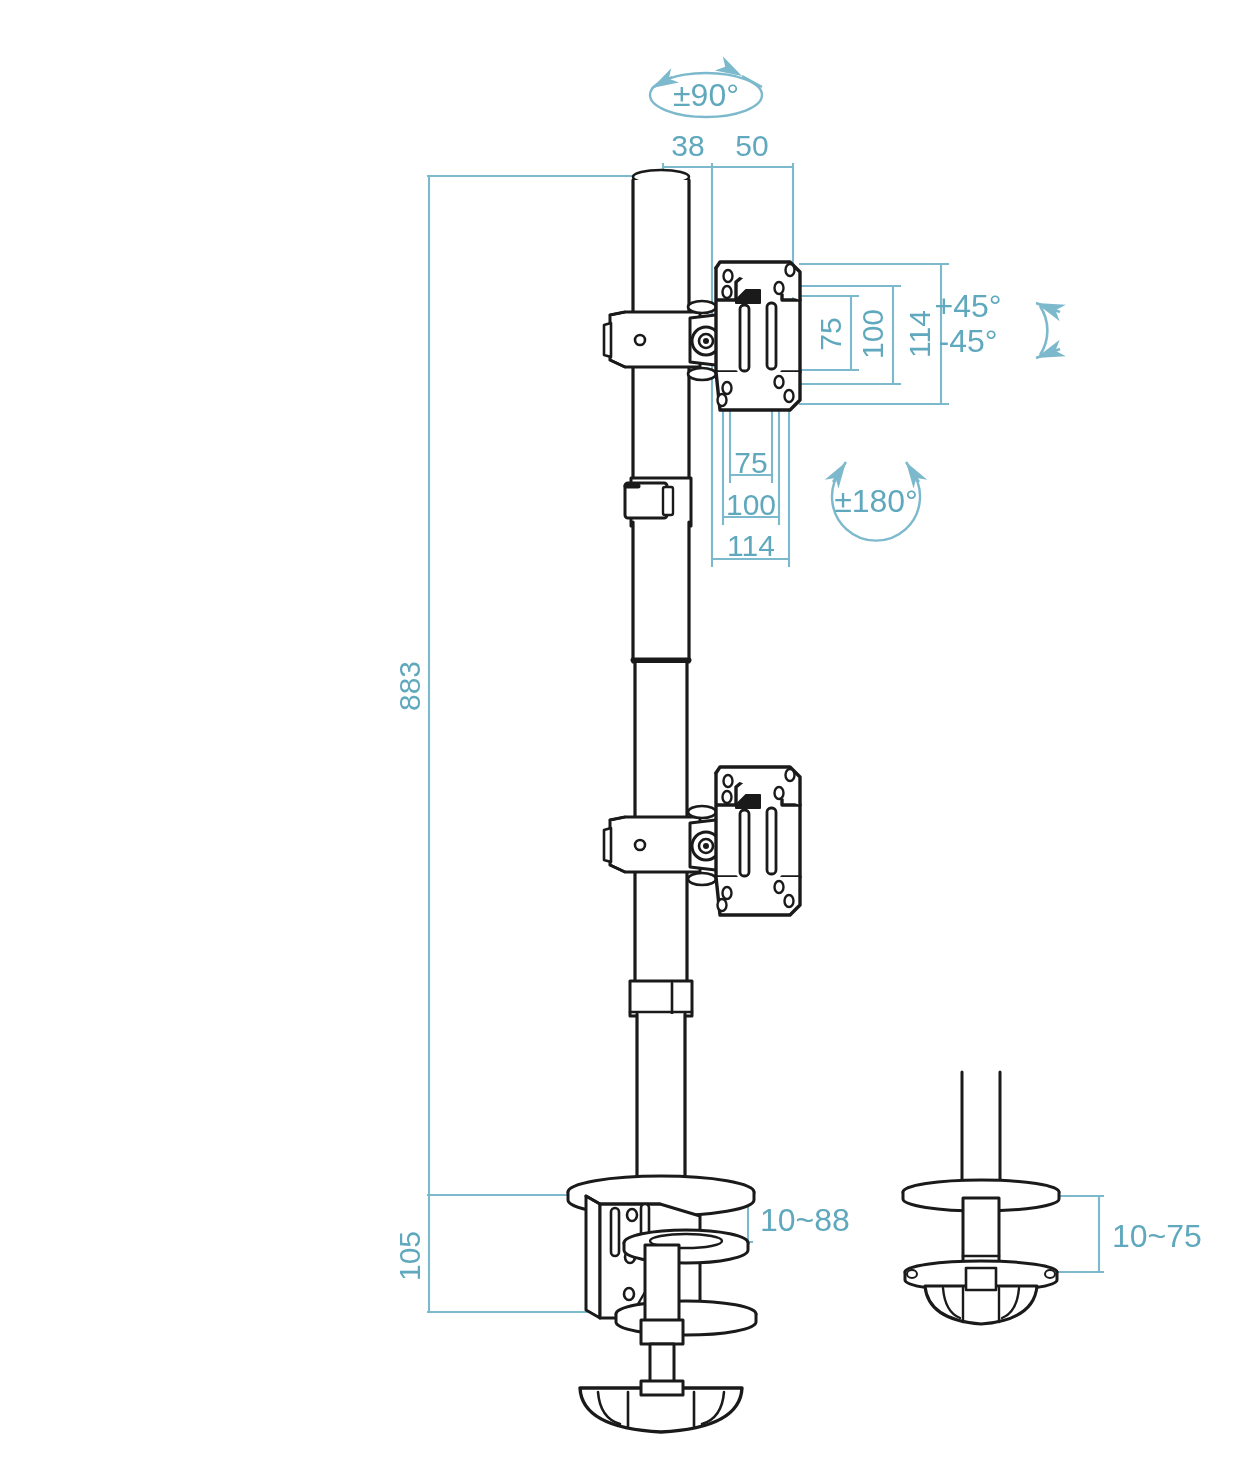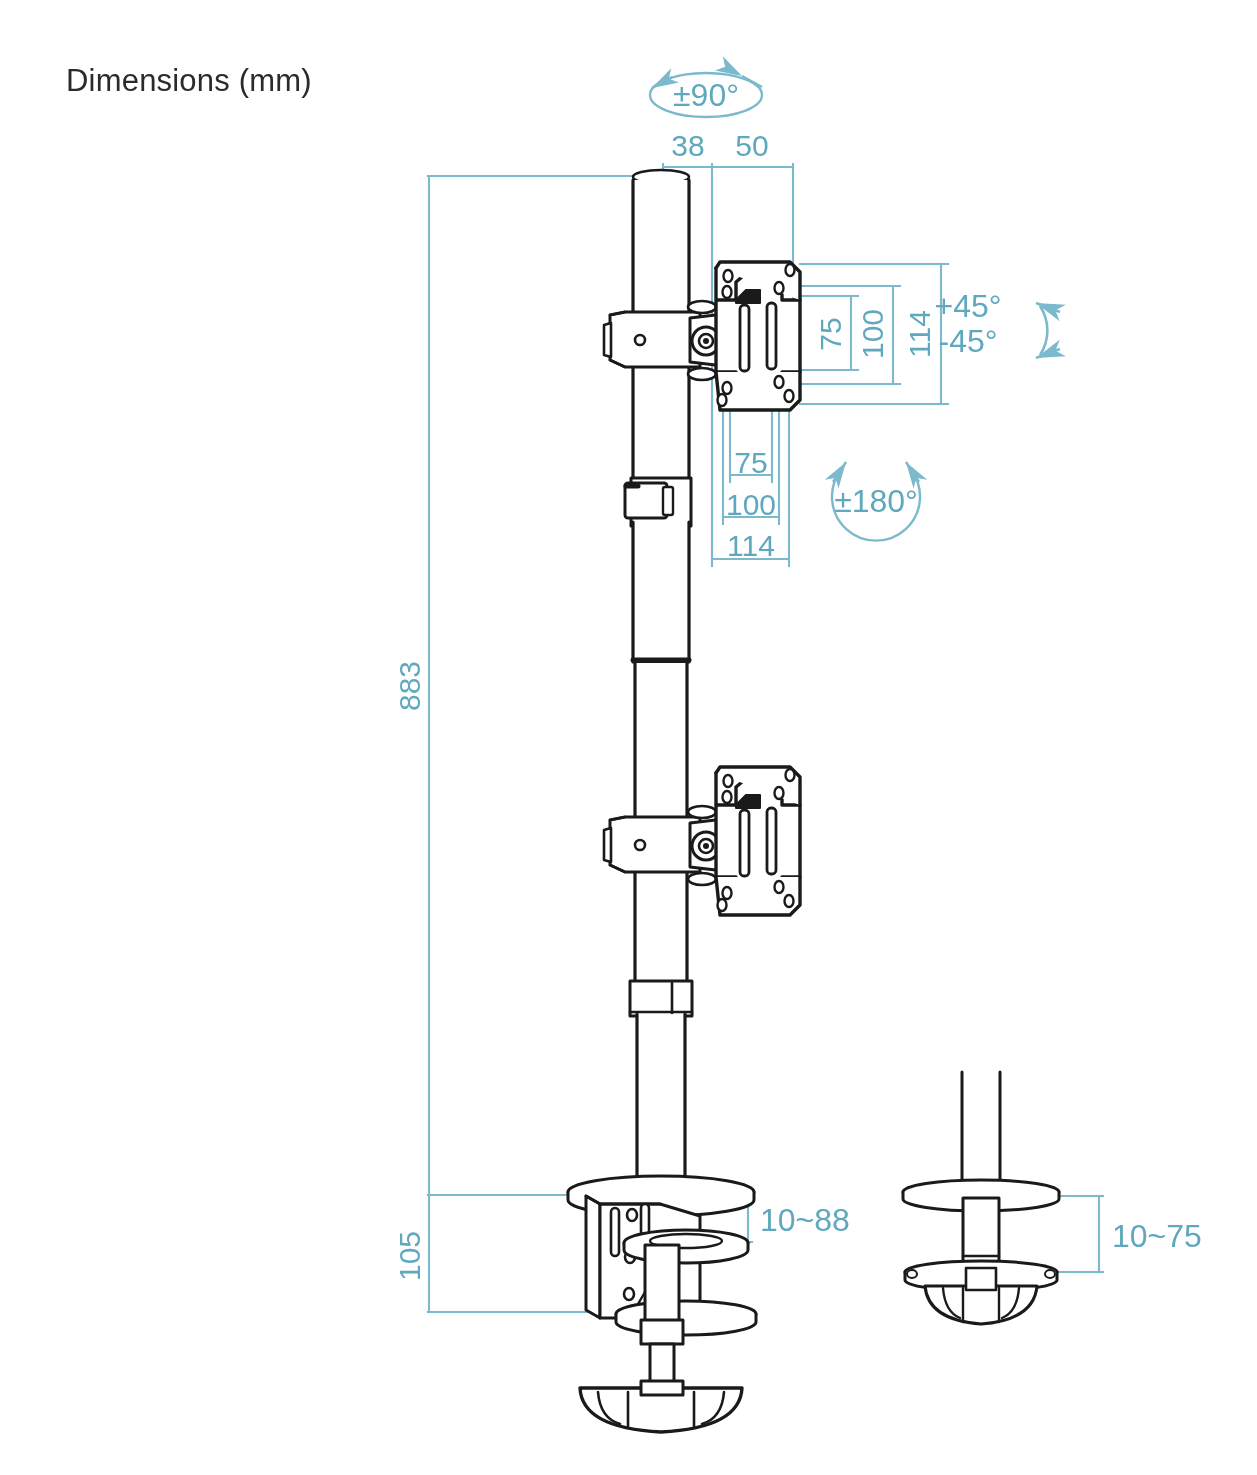--- a/index.html
+++ b/index.html
@@ -44,21 +44,20 @@
   }
   .dimtext-lg {
     font-size: 32px;
   }
 </style>
 </head>
 <body>
 
 <div id="stage">
 
-  <div class="page-title">Dimensions (mm)</div>
 
   <svg class="drawing" viewBox="0 0 1257 1475" xmlns="http://www.w3.org/2000/svg">
 
     <defs>
       <marker id="arrL" markerWidth="14" markerHeight="10" refX="12" refY="5" orient="auto">
         <path d="M12,5 L1,1.6 L4,5 L1,8.4 Z" fill="#7cb9cc"></path>
       </marker>
       <marker id="arrR" markerWidth="14" markerHeight="10" refX="2" refY="5" orient="auto">
         <path d="M2,5 L13,1.6 L10,5 L13,8.4 Z" fill="#7cb9cc"></path>
       </marker>

